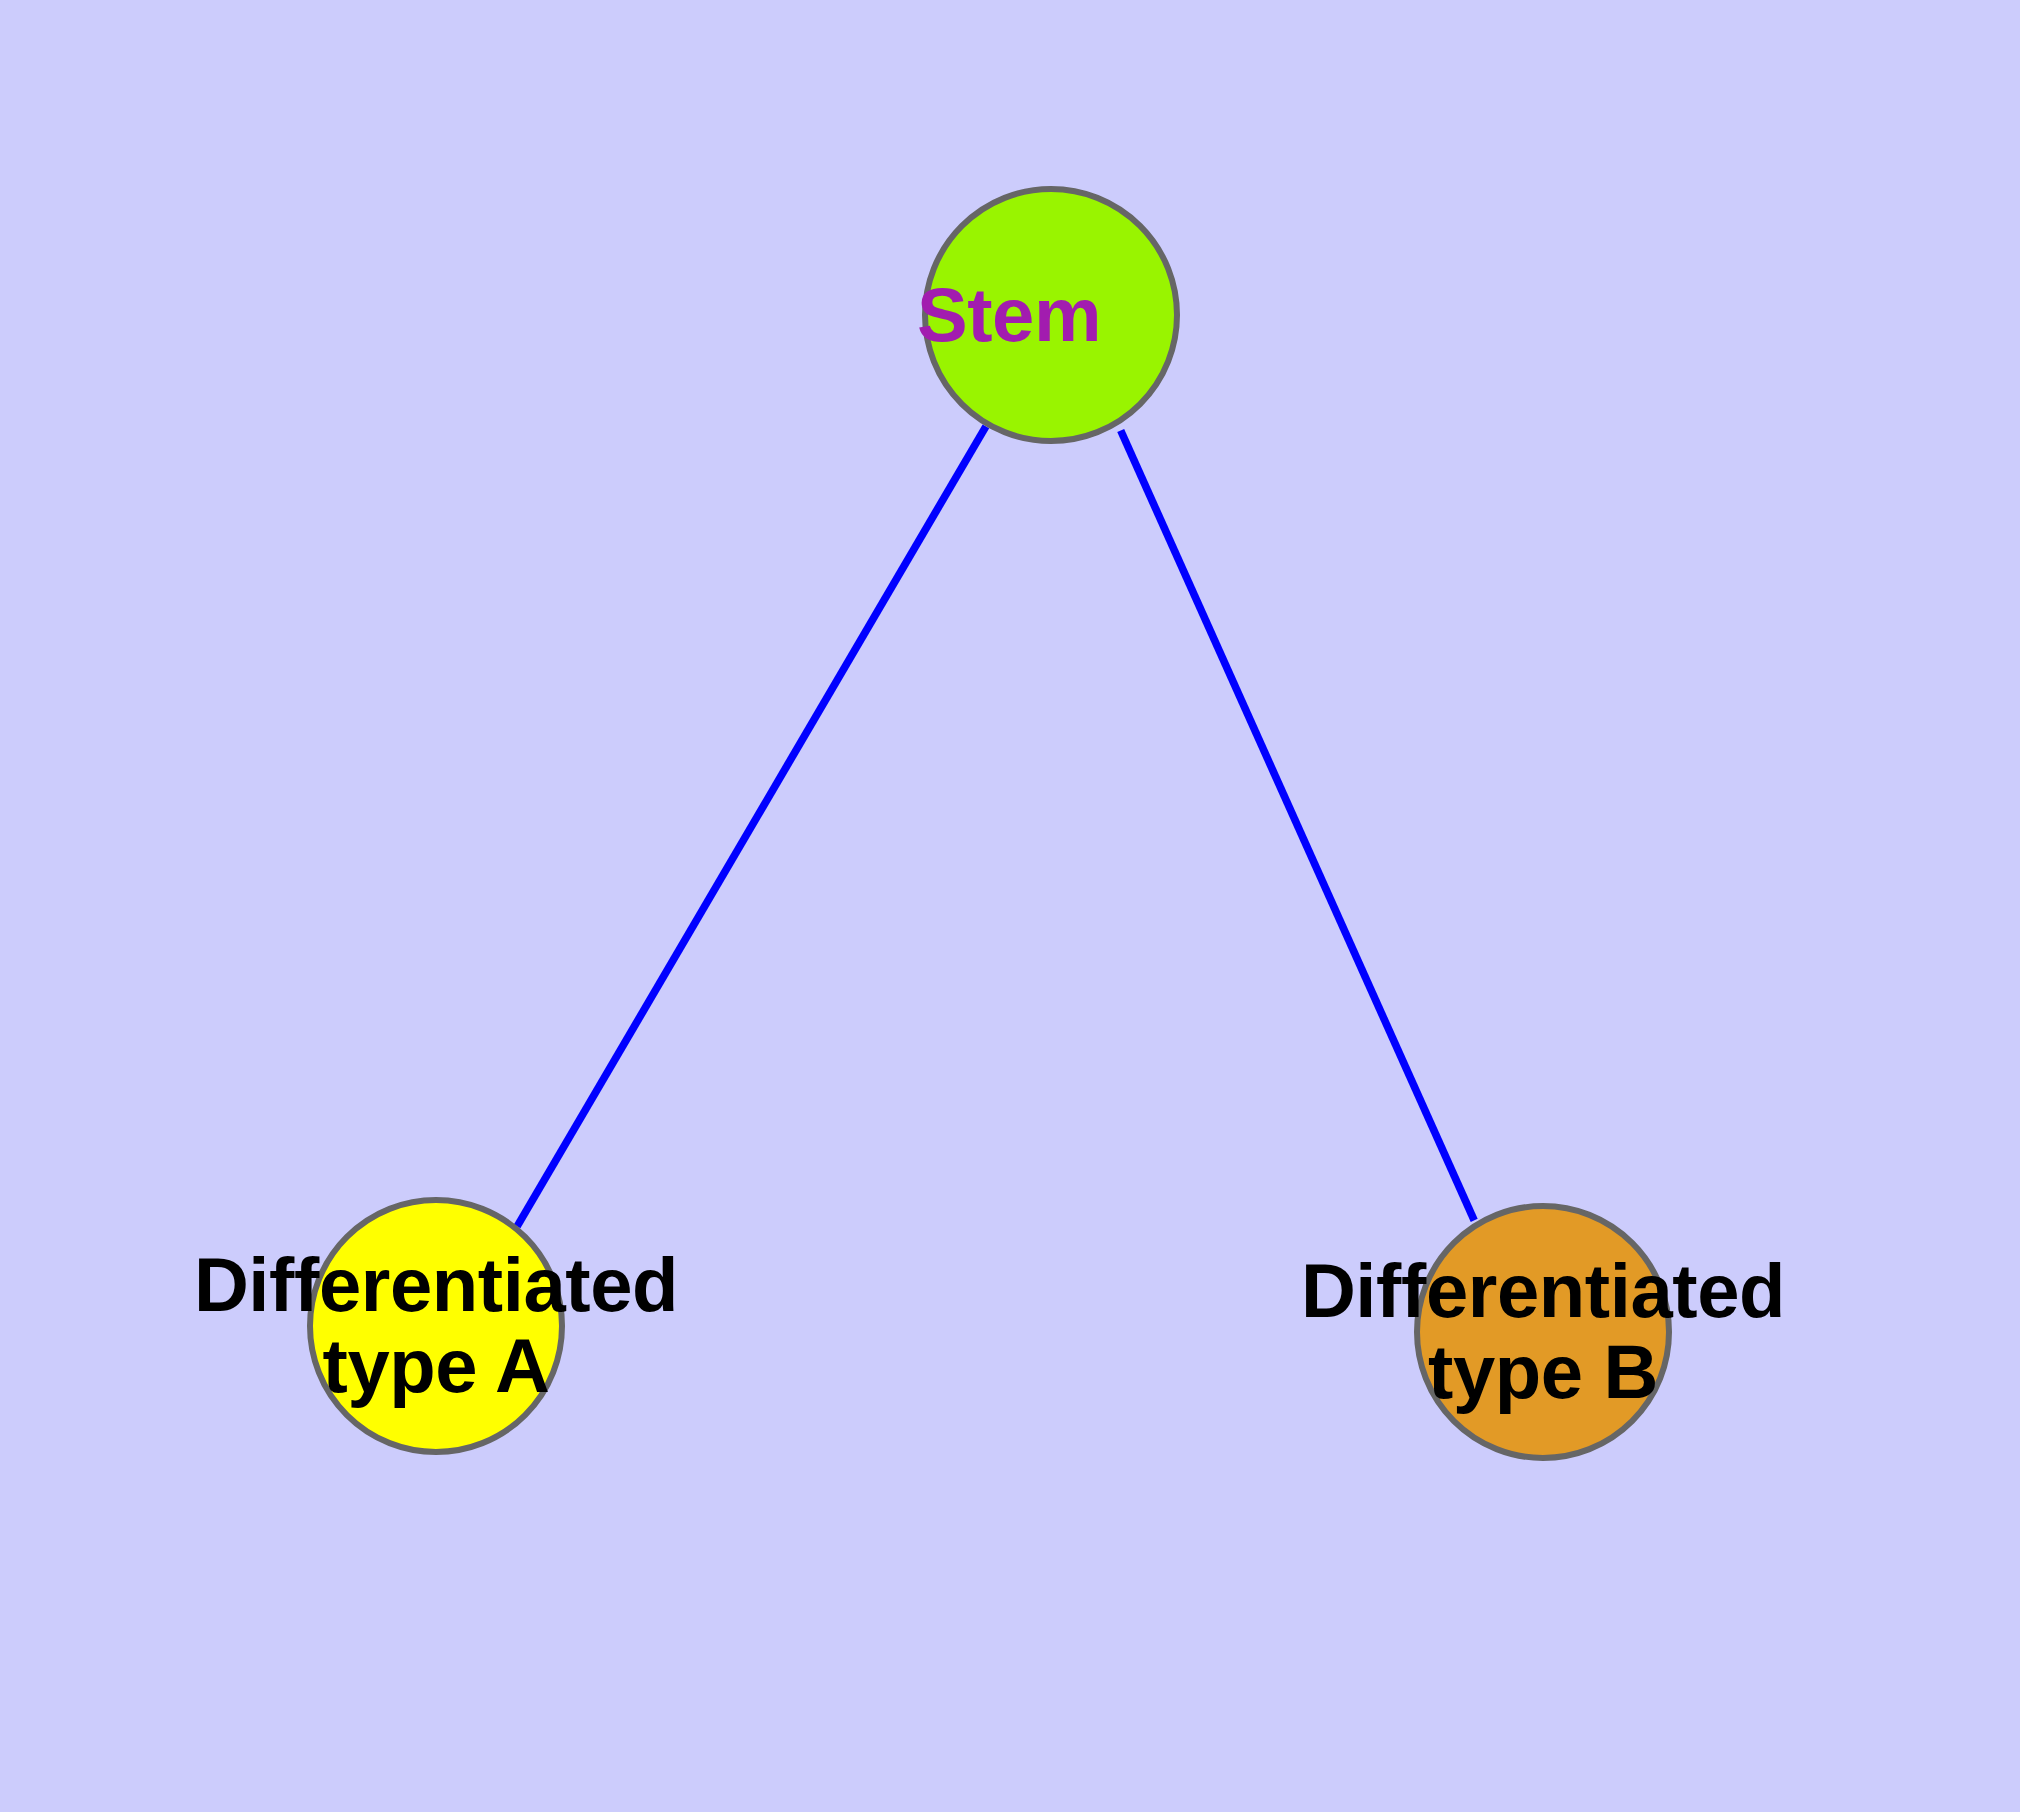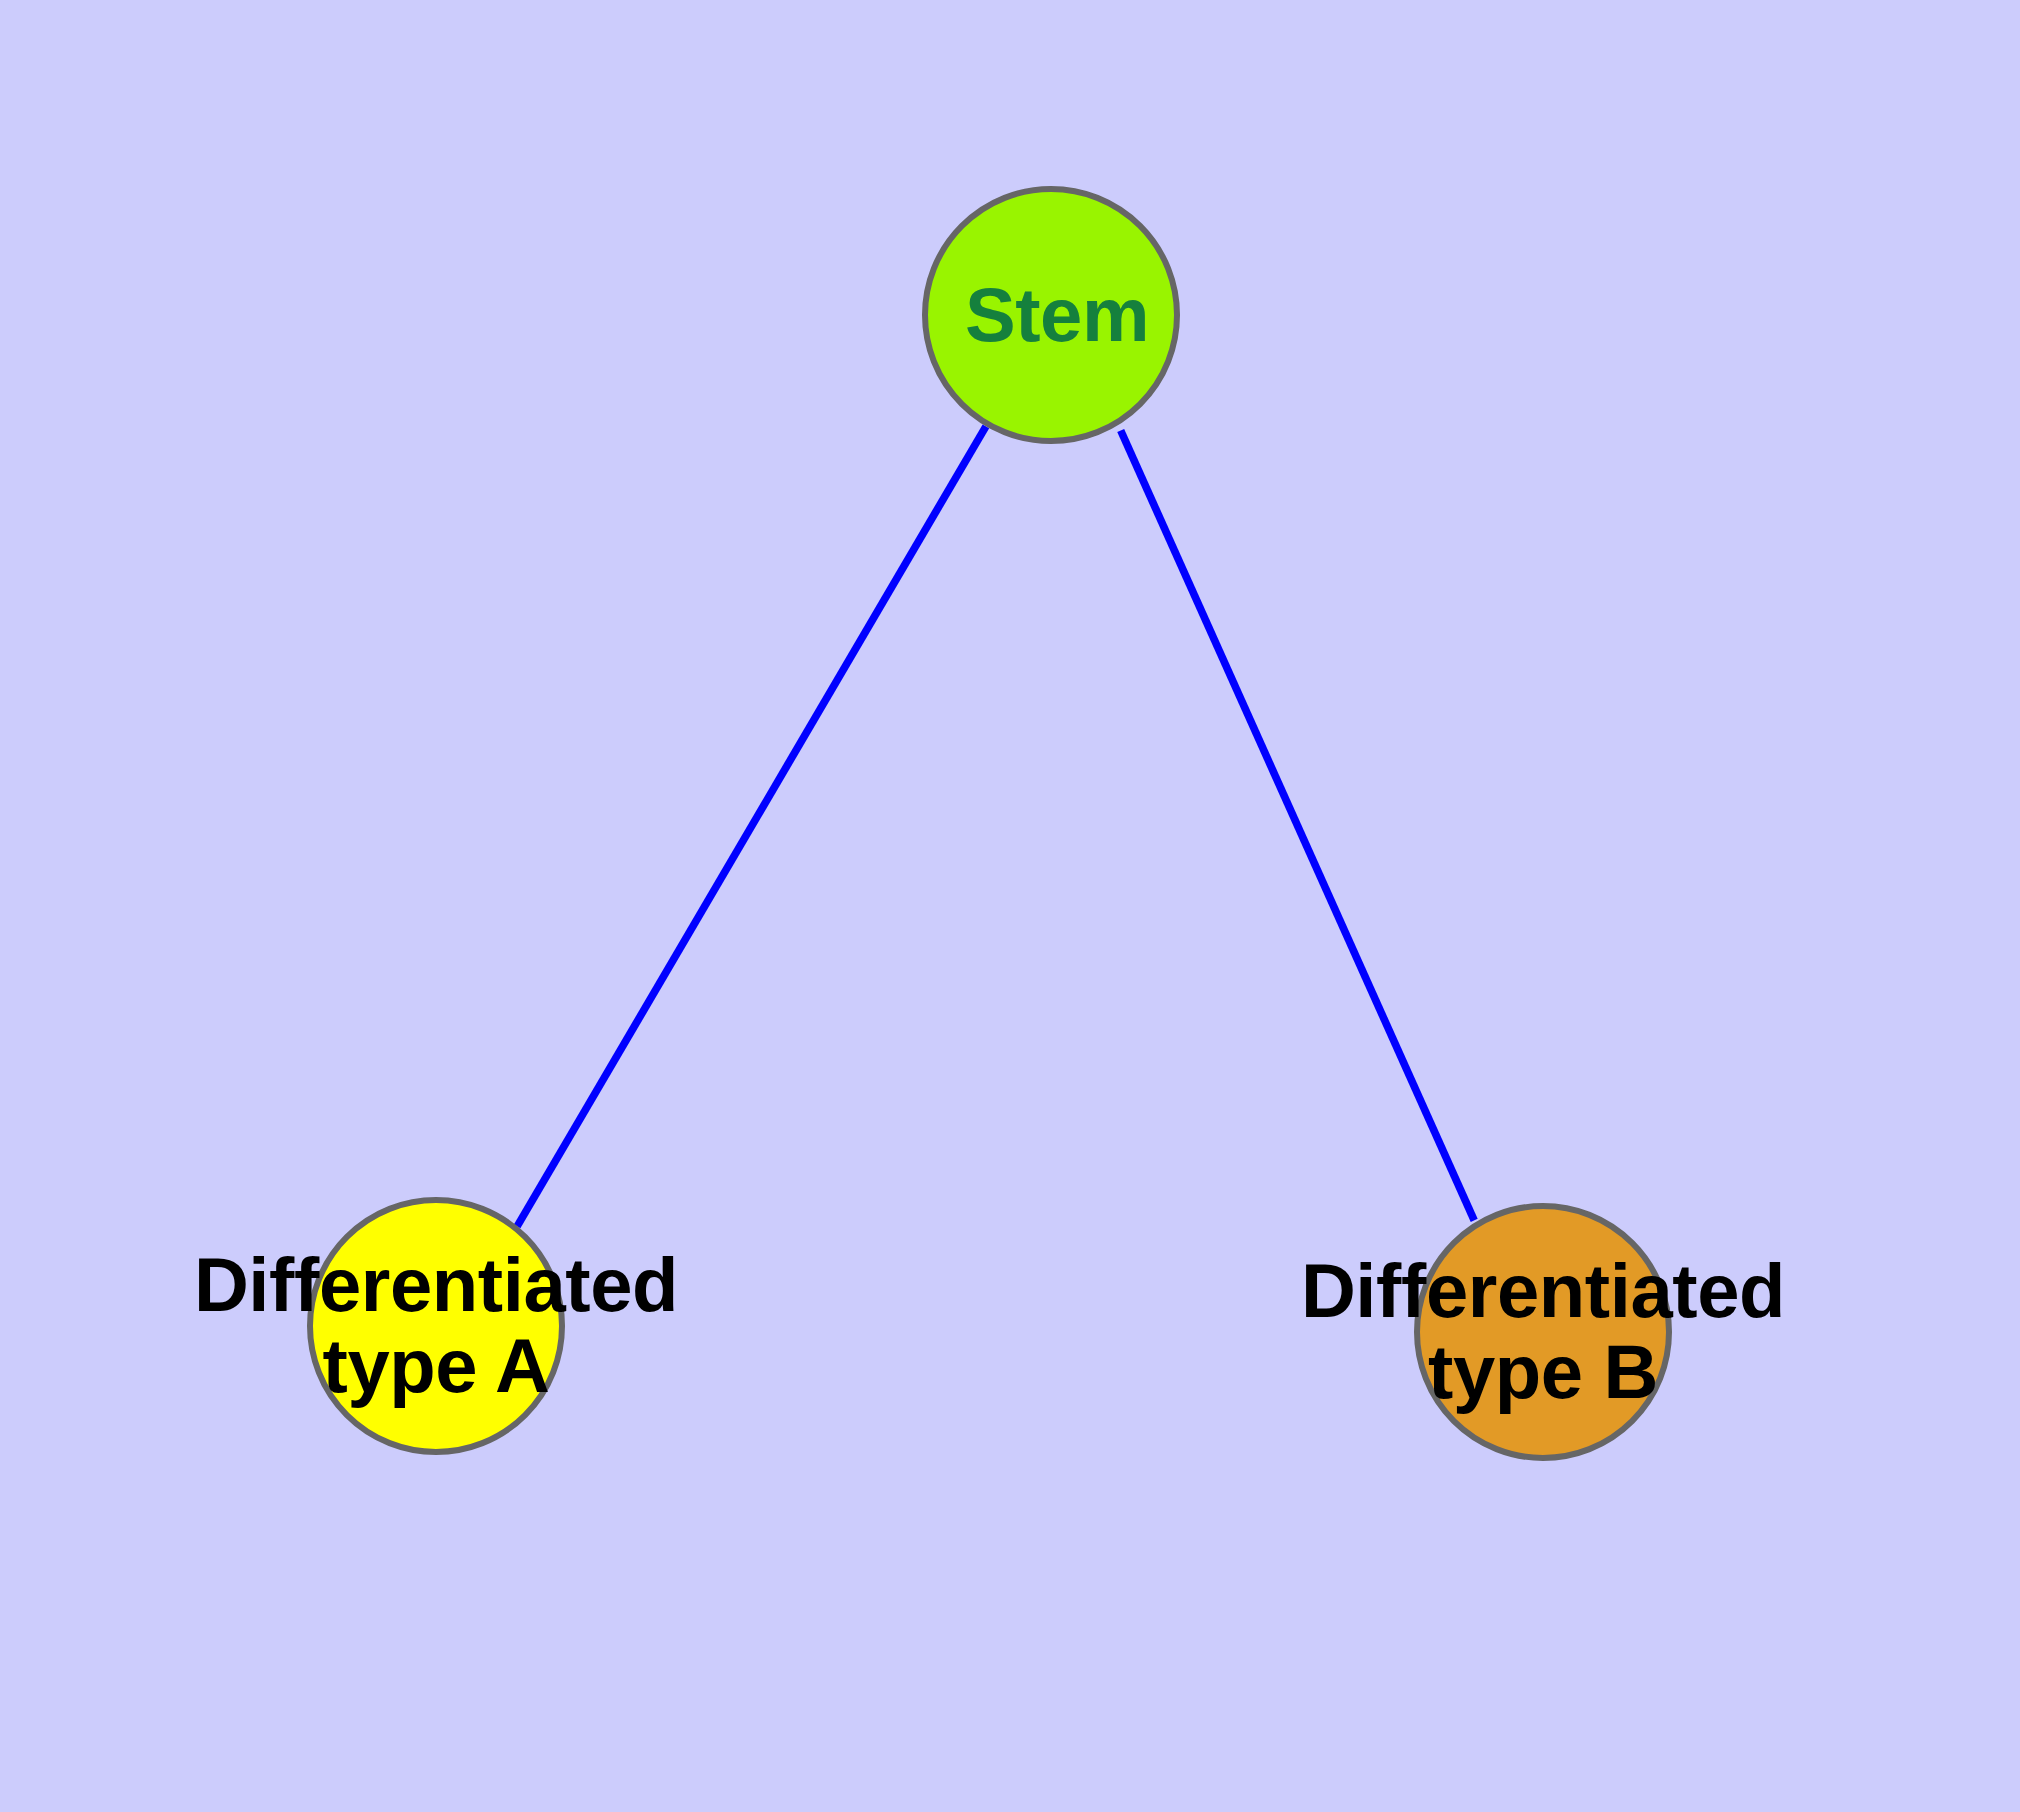--- a/index.html
+++ b/index.html
@@ -65,21 +65,21 @@
     <line stroke-linecap="butt" x1="1163" y1="503" x2="610" y2="1447" stroke="#0000ff" stroke-width="9"></line>
     <line stroke-linecap="butt" x1="1322" y1="508" x2="1739" y2="1440" stroke="#0000ff" stroke-width="9"></line>
   </svg>
 
   <div id="node-layer">
 
     <div class="node" style="left: 1051px; top: 315px; width: 258px; height: 258px; background: rgb(153, 244, 0); border: 6px solid rgb(102, 102, 102);"></div>
     <div class="node" style="left: 436px; top: 1326px; width: 258px; height: 258px; background: rgb(255, 255, 0); border: 6px solid rgb(102, 102, 102);"></div>
     <div class="node" style="left: 1543px; top: 1332px; width: 258px; height: 258px; background: rgb(226, 154, 38); border: 6px solid rgb(102, 102, 102);"></div>
 
-    <div class="node-label" style="left: 1057px; top: 315px; font-size: 76px; color: #15803d;">Stem</div>
+    <div class="node-label" style="left: 1009px; top: 315px; font-size: 76px; color: #a21caf;">Stem</div>
     <div class="node-label" style="left: 436px; top: 1326px; font-size: 76px; color: rgb(0, 0, 0);">Differentiated
 type A</div>
     <div class="node-label" style="left: 1543px; top: 1332px; font-size: 76px; color: rgb(0, 0, 0);">Differentiated
 type B</div>
 
   </div>
 
 </div>
 
 

